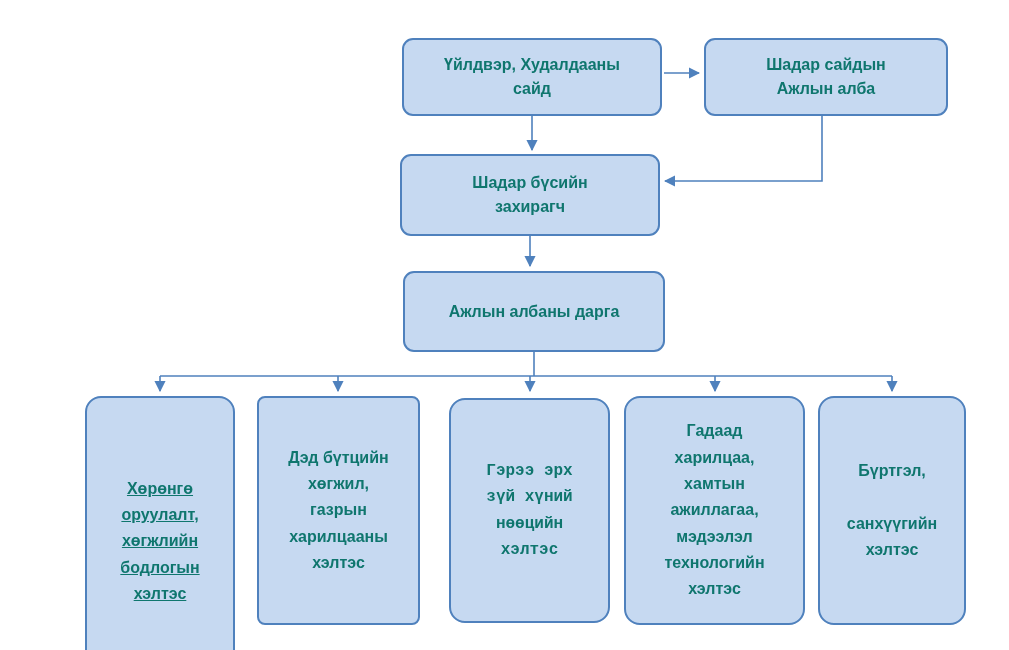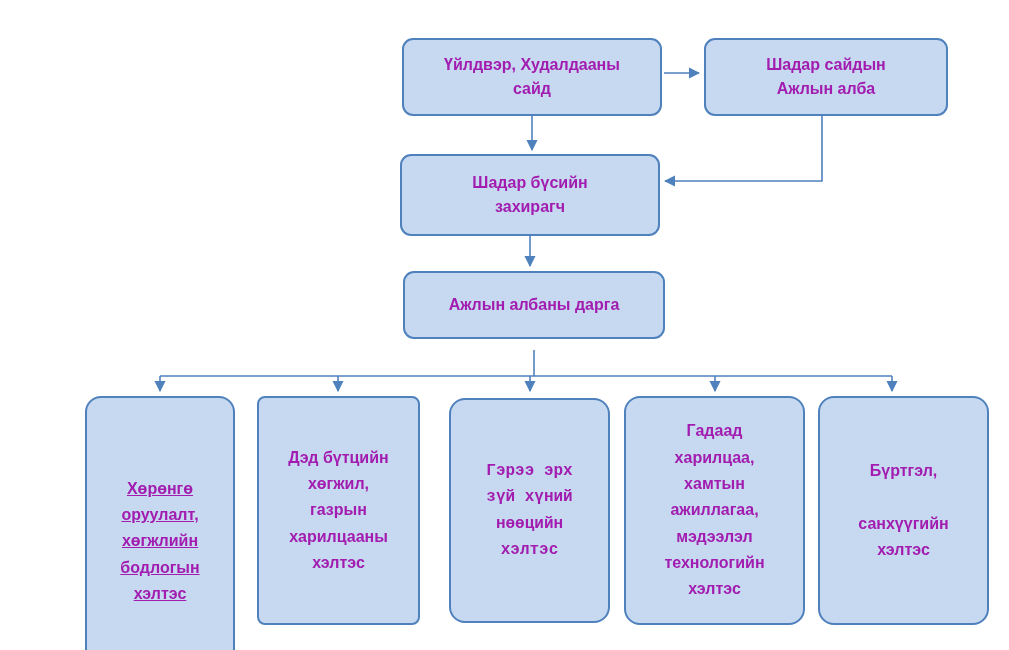--- a/index.html
+++ b/index.html
@@ -27,21 +27,21 @@
   }
   .node {
     position: absolute;
     display: flex;
     align-items: center;
     justify-content: center;
     text-align: center;
     background: #c6d9f1;
     border: 2px solid #4f81bd;
     border-radius: 11px;
-    color: #a21caf;
+    color: #0f766e;
     font-weight: bold;
     font-size: 16px;
     line-height: 1.5;
     padding: 6px 12px;
   }
   .node .label {
     white-space: pre-line;
   }
   .node-tall {
     border-radius: 16px;
@@ -88,21 +88,21 @@
   <div class="node" style="left:704px; top:38px; width:244px; height:78px;">
     <span class="label">Шадар сайдын
 Ажлын алба</span>
   </div>
 
   <div class="node" style="left:400px; top:154px; width:260px; height:82px;">
     <span class="label">Шадар бүсийн
 захирагч</span>
   </div>
 
-  <div class="node" style="left:403px; top:271px; width:262px; height:68px;">
+  <div class="node" style="left:403px; top:271px; width:262px; height:81px;">
     <span class="label">Ажлын албаны дарга</span>
   </div>
 
   <div class="node node-tall" style="left:85px; top:396px; width:150px; height:291px;text-decoration:underline;">
     <span class="label">Хөрөнгө
 оруулалт,
 хөгжлийн
 бодлогын
 хэлтэс</span>
   </div>
@@ -125,20 +125,20 @@
   <div class="node node-tall" style="left:624px; top:396px; width:181px; height:229px;">
     <span class="label">Гадаад
 харилцаа,
 хамтын
 ажиллагаа,
 мэдээлэл
 технологийн
 хэлтэс</span>
   </div>
 
-  <div class="node node-tall" style="left:818px; top:396px; width:171px; height:229px;">
+  <div class="node node-tall" style="left:818px; top:396px; width:148px; height:229px;">
     <span class="label">Бүртгэл,
 
 санхүүгийн
 хэлтэс</span>
   </div>
 
 </div>
 
 </body></html>

